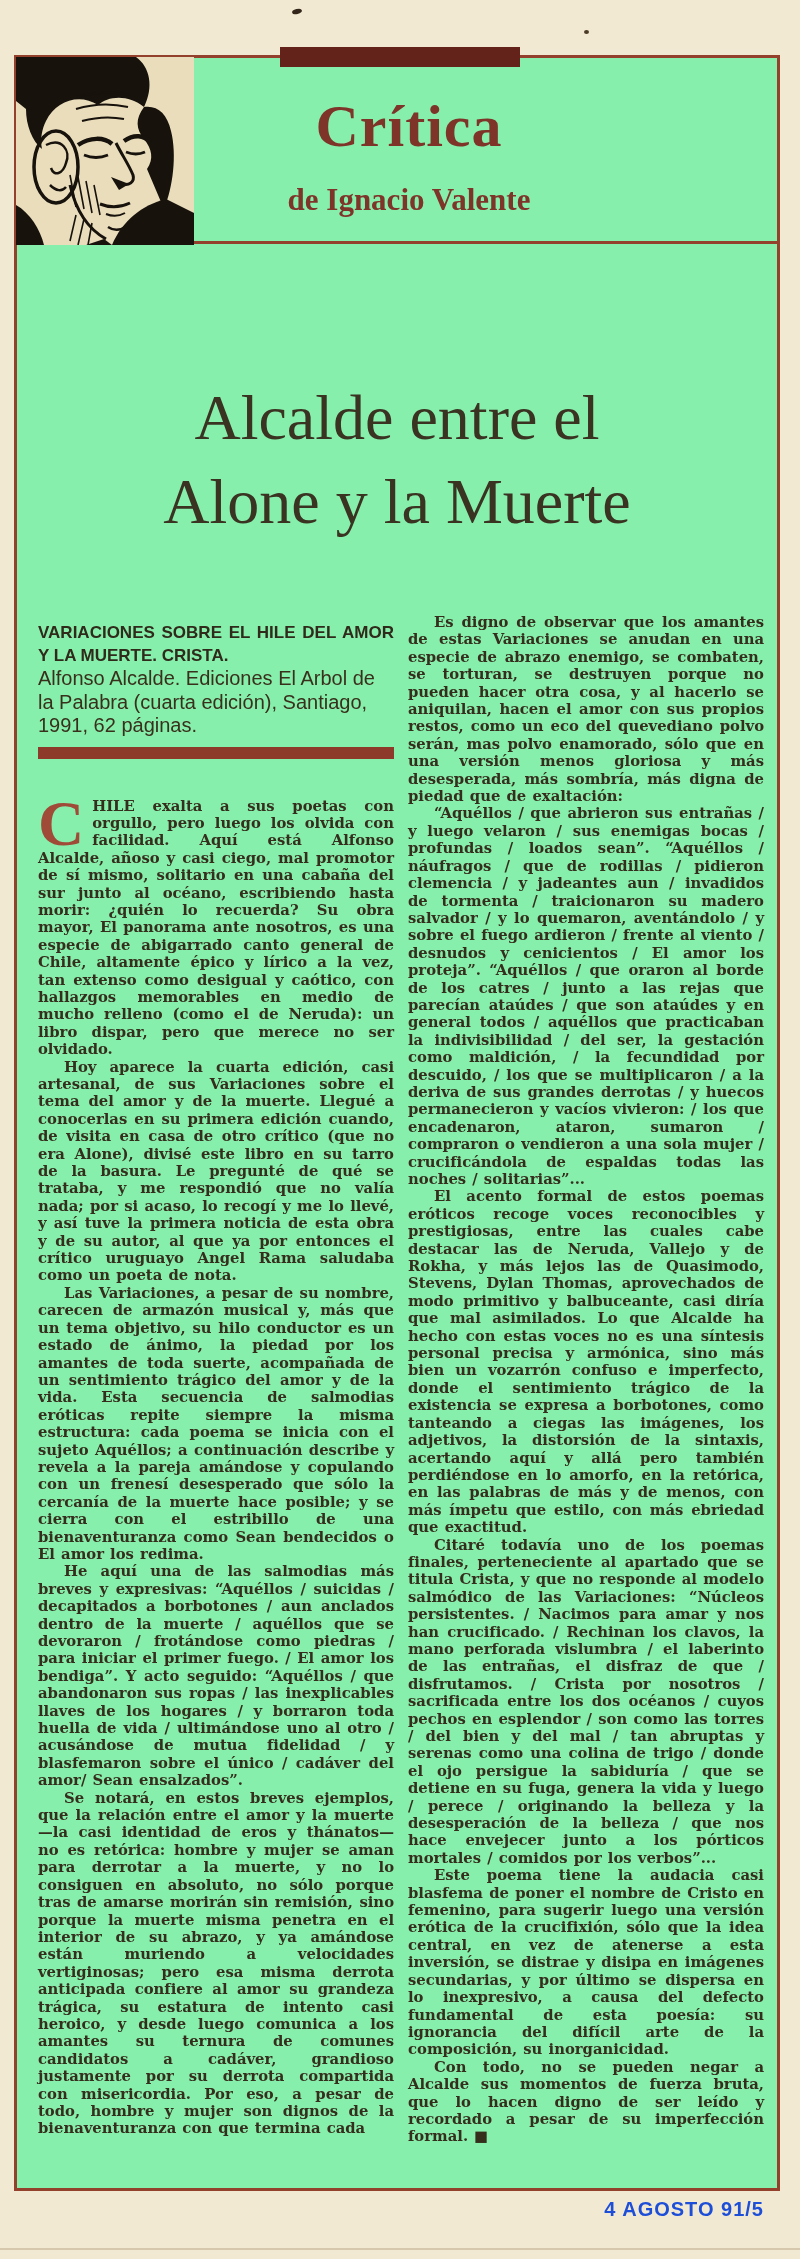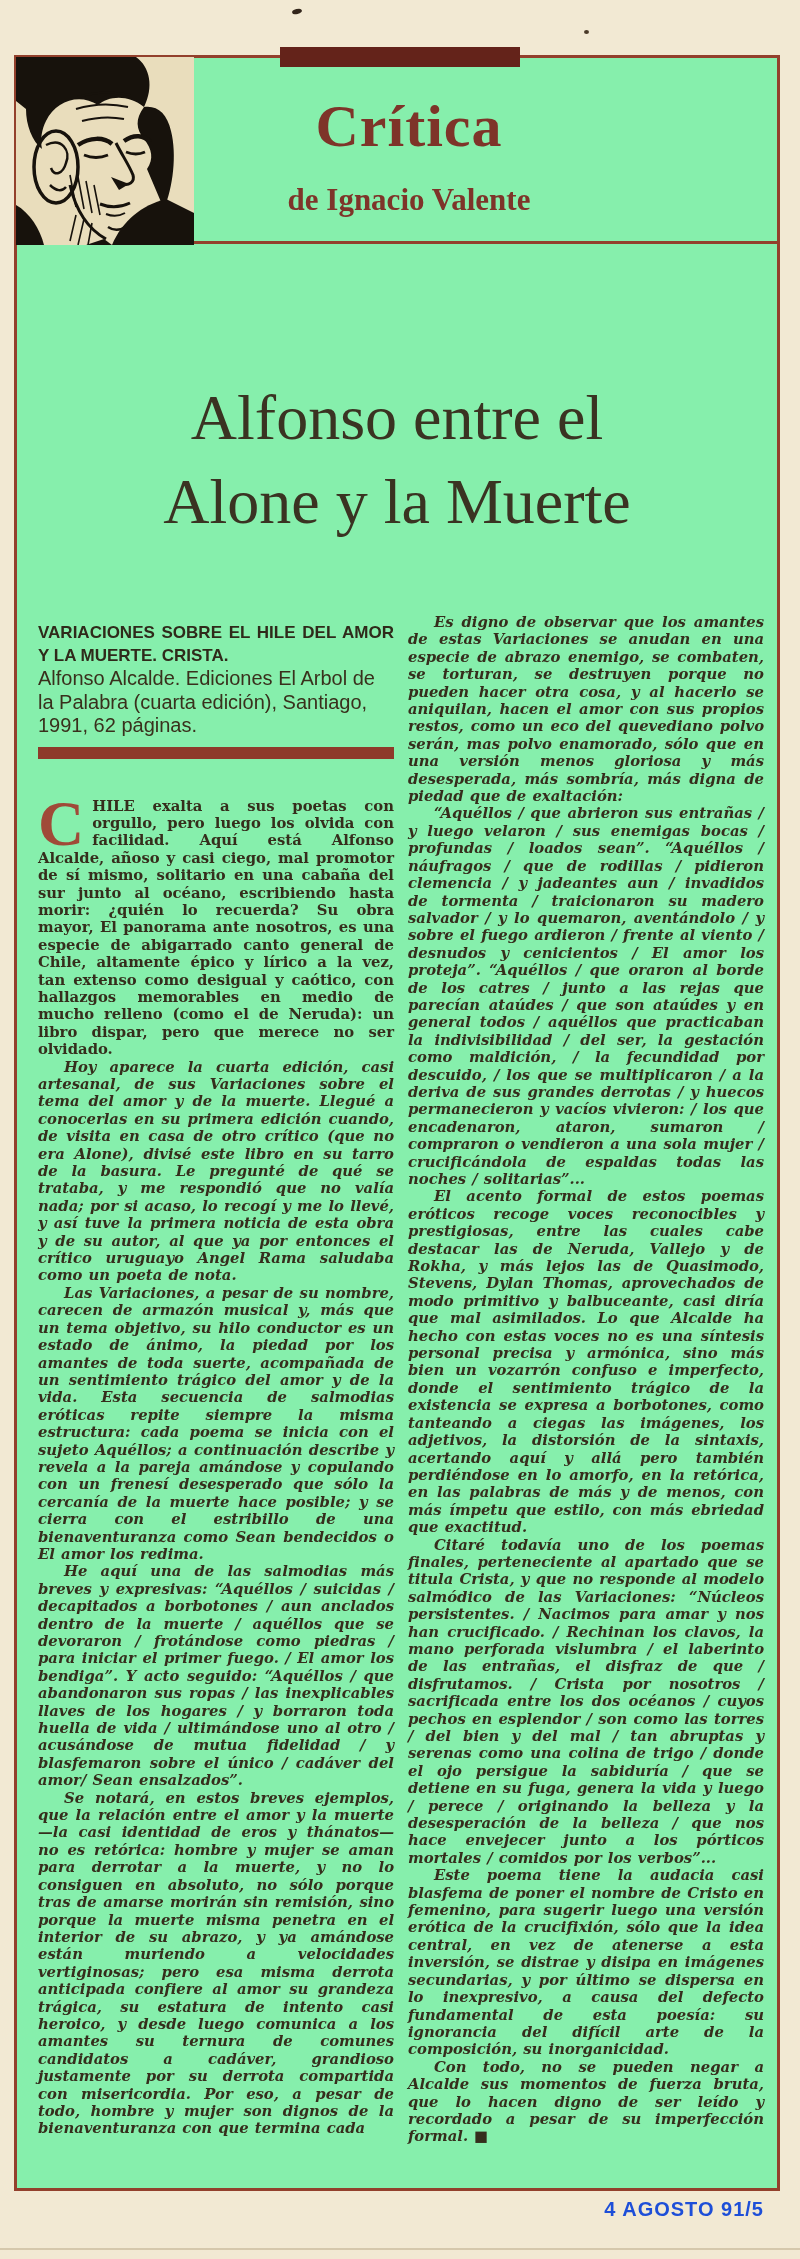--- a/index.html
+++ b/index.html
@@ -47,21 +47,21 @@
   .book-title{font-weight:bold;font-size:17px;line-height:23px;color:#2f2a1a;text-align:justify;}
   .book-details{font-size:20px;line-height:23.5px;color:#39301c;}
 
   .divider-bar{margin-top:9px;height:12px;width:100%;background:#8e3a2a;}
 
   .bp{
     margin:0;font-size:14.8px;line-height:17.4px;font-weight:bold;
     text-align:justify;color:#352e1c;word-spacing:1px;
   }
   .bp.lead{margin-top:38px;}
-  .bp.ind{text-indent:26px;font-style:italic;}
+  .bp.ind{text-indent:26px;}
   .dropcap{
     float:left;font-family:"Liberation Serif",serif;font-weight:bold;
     font-size:64px;line-height:48px;color:#a04a38;margin:3px 8px 0 0;
   }
 
   .footer{
     position:absolute;top:2198px;right:36px;
     font-family:"Liberation Sans",sans-serif;font-weight:bold;
     font-size:20px;color:#1d4ed8;letter-spacing:1px;
   }
@@ -114,21 +114,21 @@
         <path d="M96,188 C106,164 126,148 150,142 L178,156 L178,188 Z" fill="#17120c"></path>
         <path d="M0,148 C14,156 24,172 28,188 L0,188 Z" fill="#17120c"></path>
         <path d="M88,182 L96,188 L70,188 Z" fill="#17120c"></path>
       </svg>
     </div>
     <div class="mast-title">Crítica</div>
     <div class="mast-byline">de Ignacio Valente</div>
   </div>
 
   <div class="headline">
-    <div>Alfonso entre el</div>
+    <div>Alcalde entre el</div>
     <div>Alone y la Muerte</div>
   </div>
 
   <div class="columns">
 
     <div class="col">
       <div class="book-ref">
         <div class="book-title">VARIACIONES SOBRE EL HILE DEL AMOR Y LA MUERTE. CRISTA.</div>
         <div class="book-details">Alfonso Alcalde. Ediciones El Arbol de la Palabra (cuarta edición), Santiago, 1991, 62 páginas.</div>
       </div>

